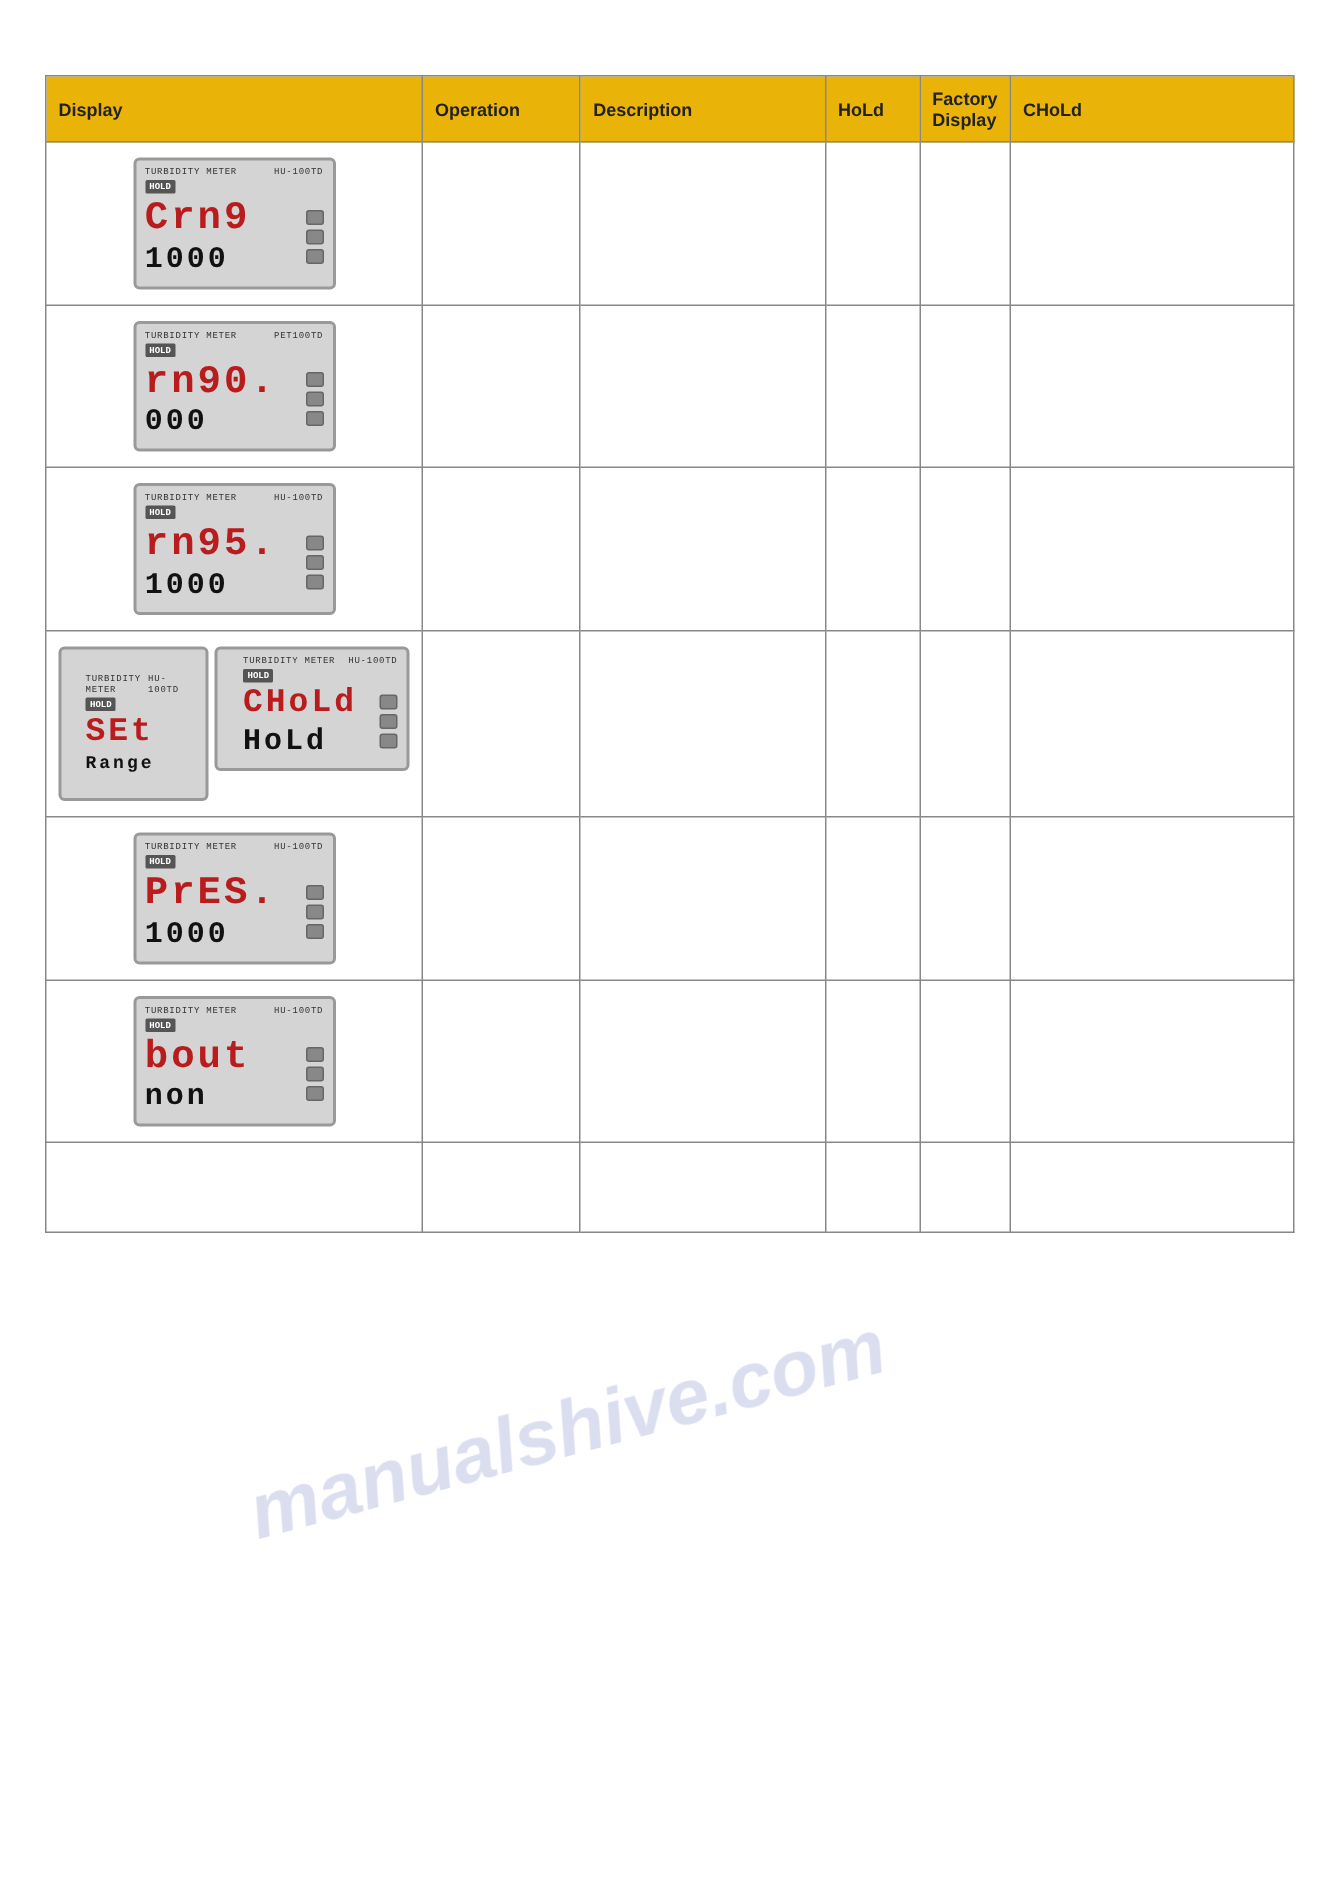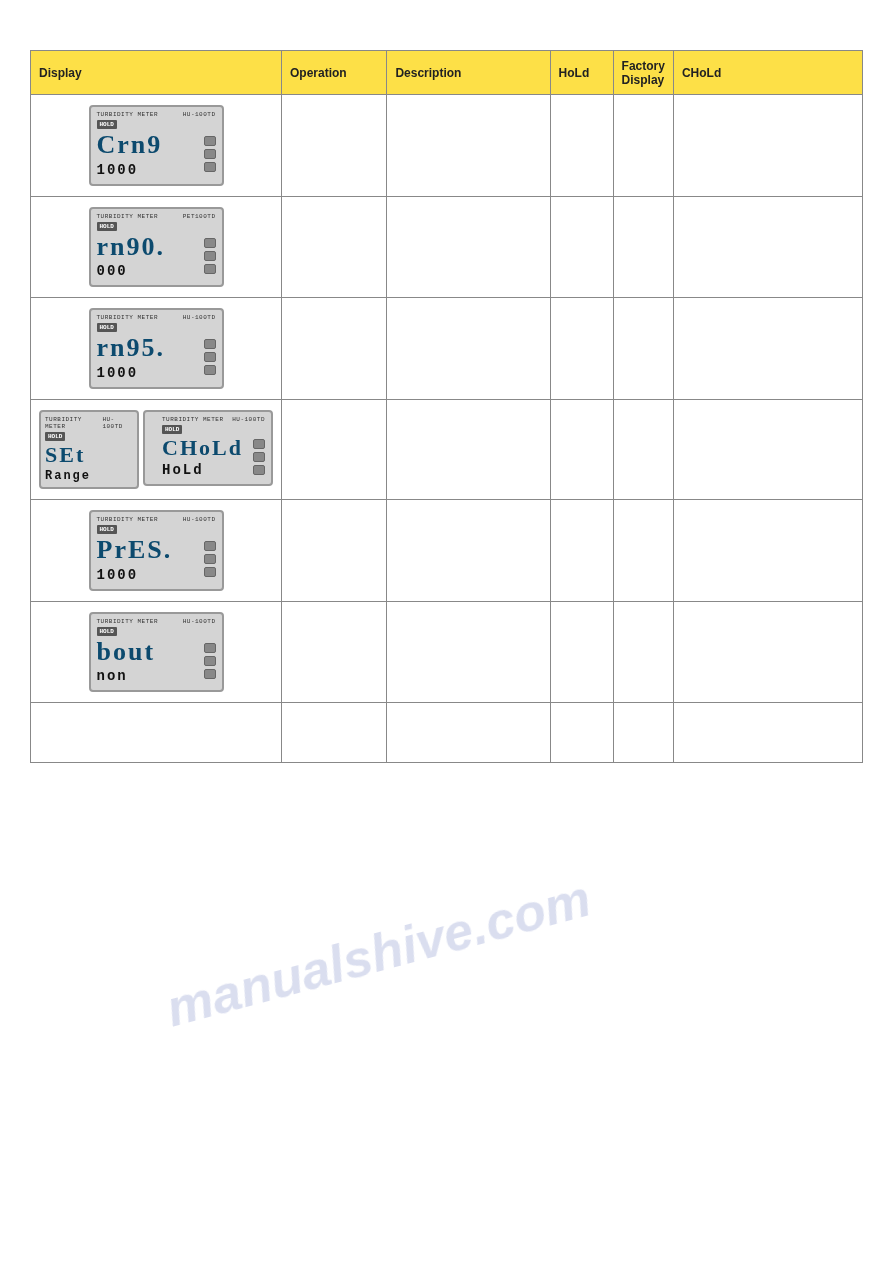--- a/index.html
+++ b/index.html
@@ -39,21 +39,21 @@
       margin-top: 10px;
     }
 
     .main-table td, .main-table th {
       border: 1px solid #888;
       vertical-align: top;
       padding: 6px 8px;
     }
 
     .header-row td {
-      background: #fde047;
+      background: #eab308;
       font-weight: bold;
       font-size: 12px;
       height: 44px;
       vertical-align: middle;
     }
 
     .col-display { width: 160px; }
     .col-operation { width: 120px; }
     .col-description { width: 200px; }
     .col-range { width: 70px; }
@@ -109,28 +109,27 @@
     .lcd-main-text {
       flex: 1;
       display: flex;
       flex-direction: column;
       justify-content: center;
     }
 
     .lcd-line1 {
       font-size: 26px;
       font-weight: bold;
-      color: #0c4a6e;
+      color: #b91c1c;
       line-height: 1.1;
       letter-spacing: 2px;
-      font-family: Liberation Serif, serif;
     }
 
     .lcd-line2 {
-      font-size: 14px;
+      font-size: 20px;
       font-weight: bold;
       color: #111;
       letter-spacing: 2px;
       margin-top: 2px;
     }
 
     .lcd-buttons {
       display: flex;
       flex-direction: column;
       gap: 3px;
@@ -269,21 +268,21 @@
         <td class="col-description content-cell"></td>
         <td class="col-range content-cell"></td>
         <td class="col-factory content-cell"></td>
         <td class="col-notes content-cell"></td>
       </tr>
 
       <tr>
         <td class="col-display">
 
           <div style="display:flex; gap:4px; align-items:flex-start;">
-            <div class="lcd-display-large" style="width:100px; padding:4px;">
+            <div class="lcd-display-large" style="width:100px; padding:16px;">
               <div class="lcd-top-bar">
                 <span class="lcd-brand">TURBIDITY METER</span>
                 <span class="lcd-model">HU-100TD</span>
               </div>
               <div style="display:flex; align-items:center; margin-bottom:2px;">
                 <span class="lcd-hold-badge">HOLD</span>
               </div>
               <div class="lcd-body">
                 <div class="lcd-main-text">
                   <div class="lcd-line1" style="font-size:22px;">SEt</div>

